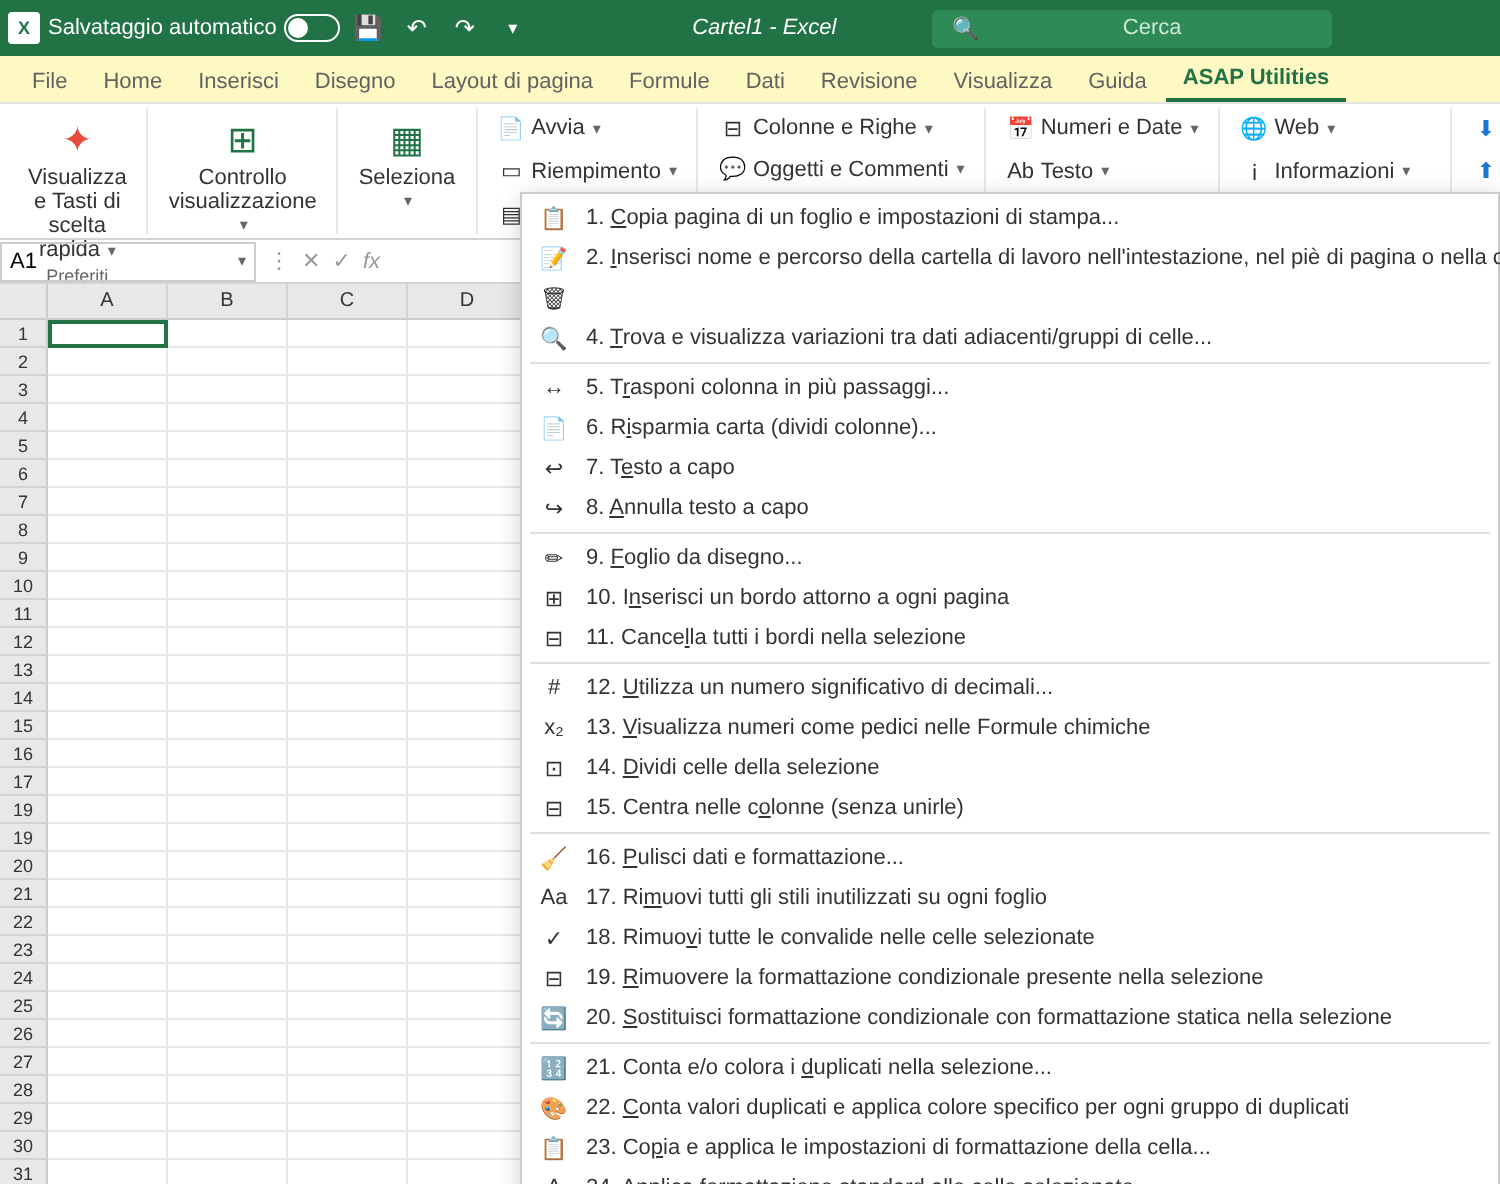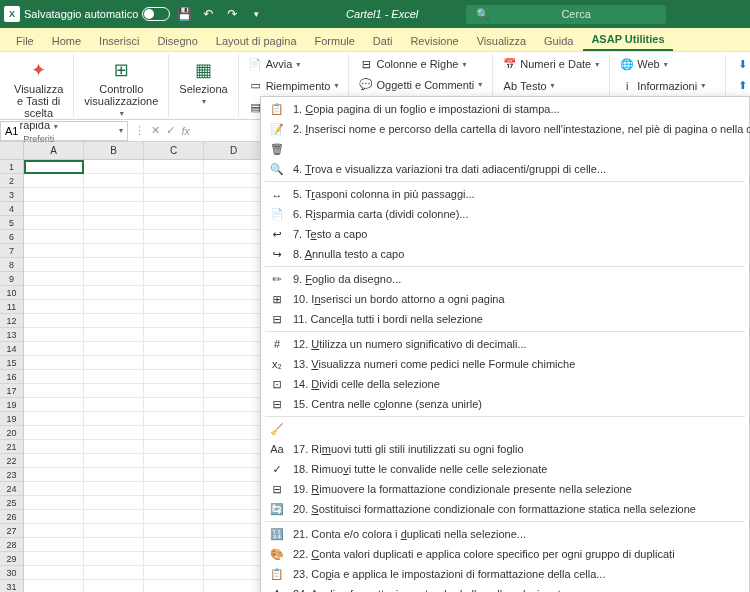--- a/index.html
+++ b/index.html
@@ -794,20 +794,21 @@
       <span class="ditem-ic">⊡</span>
       <span class="ditem-txt">14. <u>D</u>ividi celle della selezione</span>
     </div>
     <div class="ditem">
       <span class="ditem-ic">⊟</span>
       <span class="ditem-txt">15. Centra nelle c<u>o</u>lonne (senza unirle)</span>
     </div>
     <div class="dsep"></div>
     <div class="ditem">
       <span class="ditem-ic">🧹</span>
+      <span class="ditem-txt">16. <u>P</u>ulisci dati e formattazione...</span>
     </div>
     <div class="ditem">
       <span class="ditem-ic">Aa</span>
       <span class="ditem-txt">17. Ri<u>m</u>uovi tutti gli stili inutilizzati su ogni foglio</span>
     </div>
     <div class="ditem">
       <span class="ditem-ic">✓</span>
       <span class="ditem-txt">18. Rimuo<u>v</u>i tutte le convalide nelle celle selezionate</span>
     </div>
     <div class="ditem">

